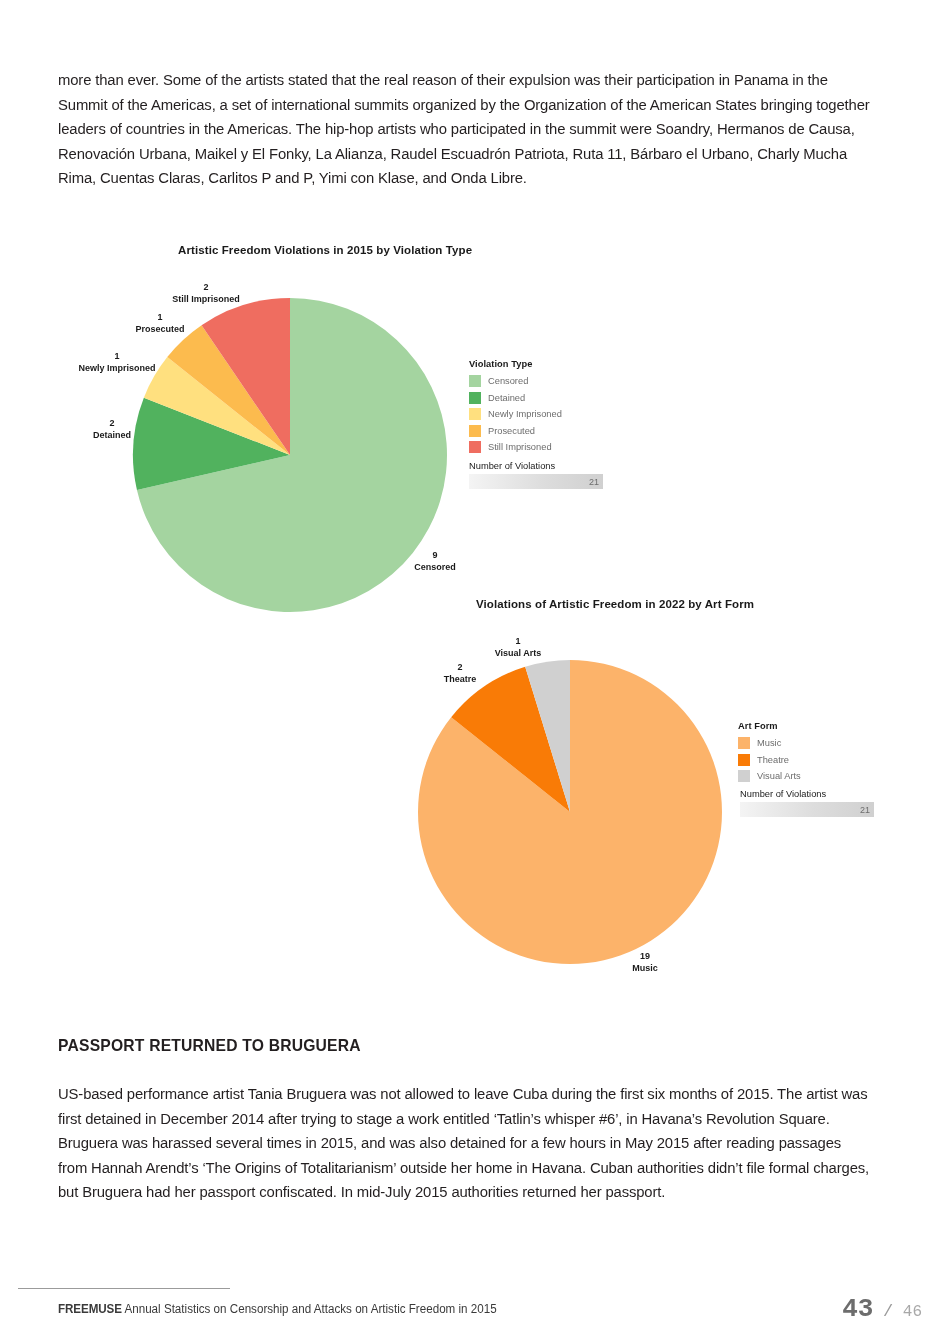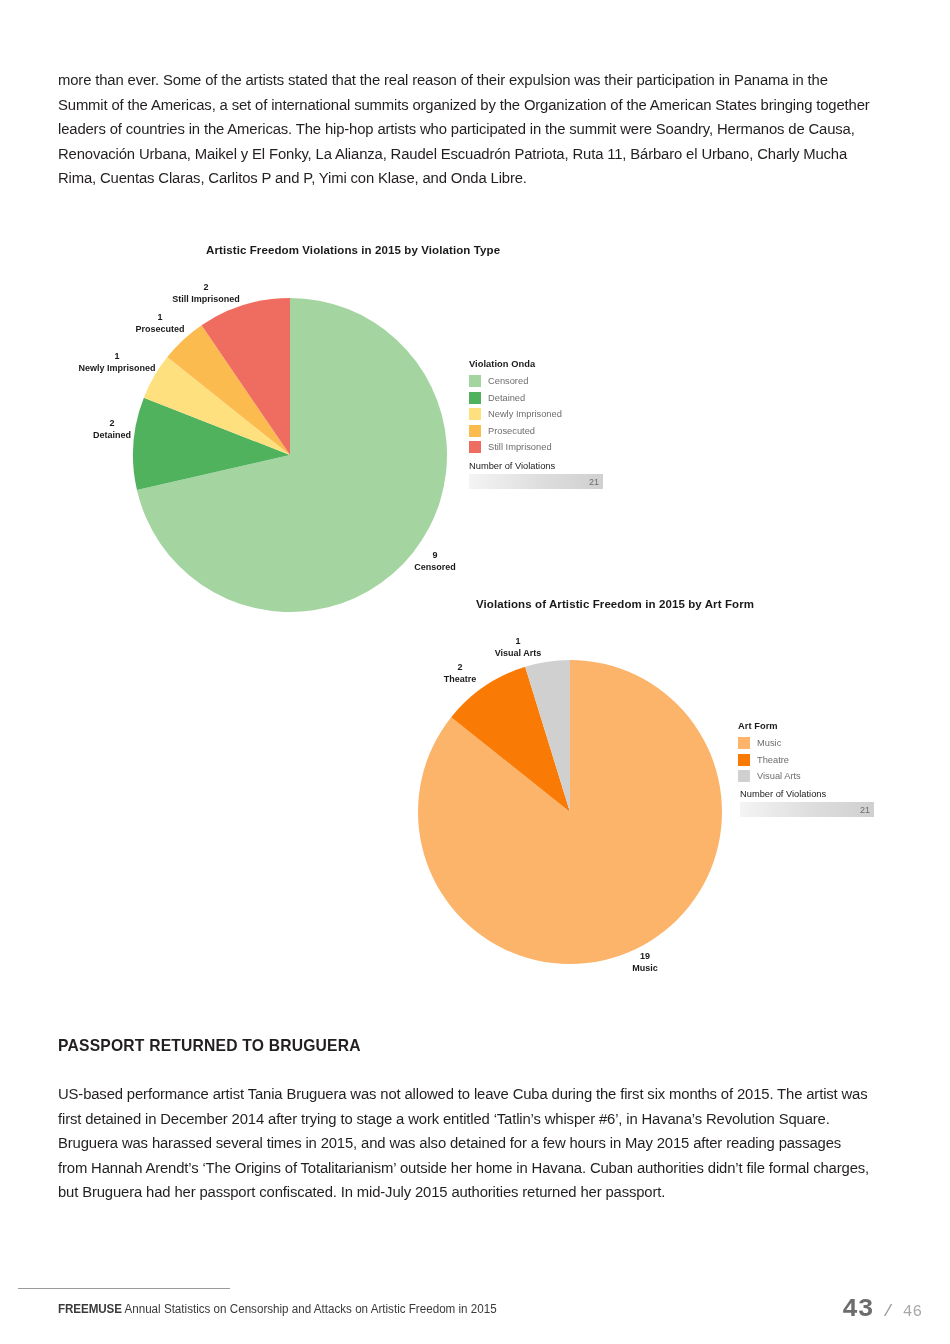--- a/index.html
+++ b/index.html
@@ -100,21 +100,21 @@
 </style>
 </head>
 <body>
 
 <div class="page">
 
   <div class="para" id="para-top">more than ever. Some of the artists stated that the real reason of their expulsion was their participation in Panama in the Summit of the Americas, a set of international summits organized by the Organization of the American States bringing together leaders of countries in the Americas. The hip-hop artists who participated in the summit were Soandry, Hermanos de Causa, Renovación Urbana, Maikel y El Fonky, La Alianza, Raudel Escuadrón Patriota, Ruta 11, Bárbaro el Urbano, Charly Mucha Rima, Cuentas Claras, Carlitos P and P, Yimi con Klase, and Onda Libre.</div>
 
   <div class="chart" id="chart-1">
 
-    <div class="chart-title" style="left:178px;top:244px;margin-left:28px;">Artistic Freedom Violations in 2015 by Violation Type</div>
+    <div class="chart-title" style="left:178px;top:244px;">Artistic Freedom Violations in 2015 by Violation Type</div>
 
     <div class="pie-wrap" id="pie1-wrap" style="left:133px;top:298px;">
       <svg class="pie-svg" id="pie1" width="314" height="314" viewBox="0 0 314 314">
           <path d="M 157 157 L 157.00 0.00 A 157 157 0 1 1 3.94 191.94 Z" fill="#a4d4a0"></path>
           <path d="M 157 157 L 3.94 191.94 A 157 157 0 0 1 10.85 99.64 Z" fill="#51b25e"></path>
           <path d="M 157 157 L 10.85 99.64 A 157 157 0 0 1 34.25 59.11 Z" fill="#ffe07f"></path>
           <path d="M 157 157 L 34.25 59.11 A 157 157 0 0 1 68.56 27.28 Z" fill="#fcbb4e"></path>
           <path d="M 157 157 L 68.56 27.28 A 157 157 0 0 1 157.00 0.00 Z" fill="#ef6d60"></path>
         </svg>
     </div>
@@ -138,21 +138,21 @@
       <span class="v">2</span>
       <span class="n">Detained</span>
     </div>
 
     <div class="slice-label" style="left:390px;top:550px;width:90px;">
       <span class="v">9</span>
       <span class="n">Censored</span>
     </div>
 
     <div class="legend" style="left:469px;top:359px;">
-      <div class="legend-title">Violation Onda</div>
+      <div class="legend-title">Violation Type</div>
       <div id="legend1-rows">
           <div class="legend-row">
             <span class="legend-swatch" style="background: rgb(164, 212, 160);"></span>
             <span class="legend-label">Censored</span>
           </div>
           <div class="legend-row">
             <span class="legend-swatch" style="background: rgb(81, 178, 94);"></span>
             <span class="legend-label">Detained</span>
           </div>
           <div class="legend-row">
@@ -173,21 +173,21 @@
     <div class="legend" style="left:469px;top:461px;">
       <div class="grad-title">Number of Violations</div>
       <div class="grad-bar">
         <span class="tick">21</span>
       </div>
     </div>
   </div>
 
   <div class="chart" id="chart-2">
 
-    <div class="chart-title" style="left:476px;top:598px;">Violations of Artistic Freedom in 2015 by Art Form</div>
+    <div class="chart-title" style="left:476px;top:598px;">Violations of Artistic Freedom in 2022 by Art Form</div>
 
     <div class="pie-wrap" id="pie2-wrap" style="left:418px;top:660px;">
       <svg class="pie-svg" id="pie2" width="304" height="304" viewBox="0 0 304 304">
           <path d="M 152 152 L 152.00 0.00 A 152 152 0 1 1 33.16 57.23 Z" fill="#fcb36a"></path>
           <path d="M 152 152 L 33.16 57.23 A 152 152 0 0 1 107.20 6.75 Z" fill="#f97b06"></path>
           <path d="M 152 152 L 107.20 6.75 A 152 152 0 0 1 152.00 0.00 Z" fill="#d0d0d0"></path>
         </svg>
     </div>
 
     <div class="slice-label" style="left:468px;top:636px;width:100px;">

